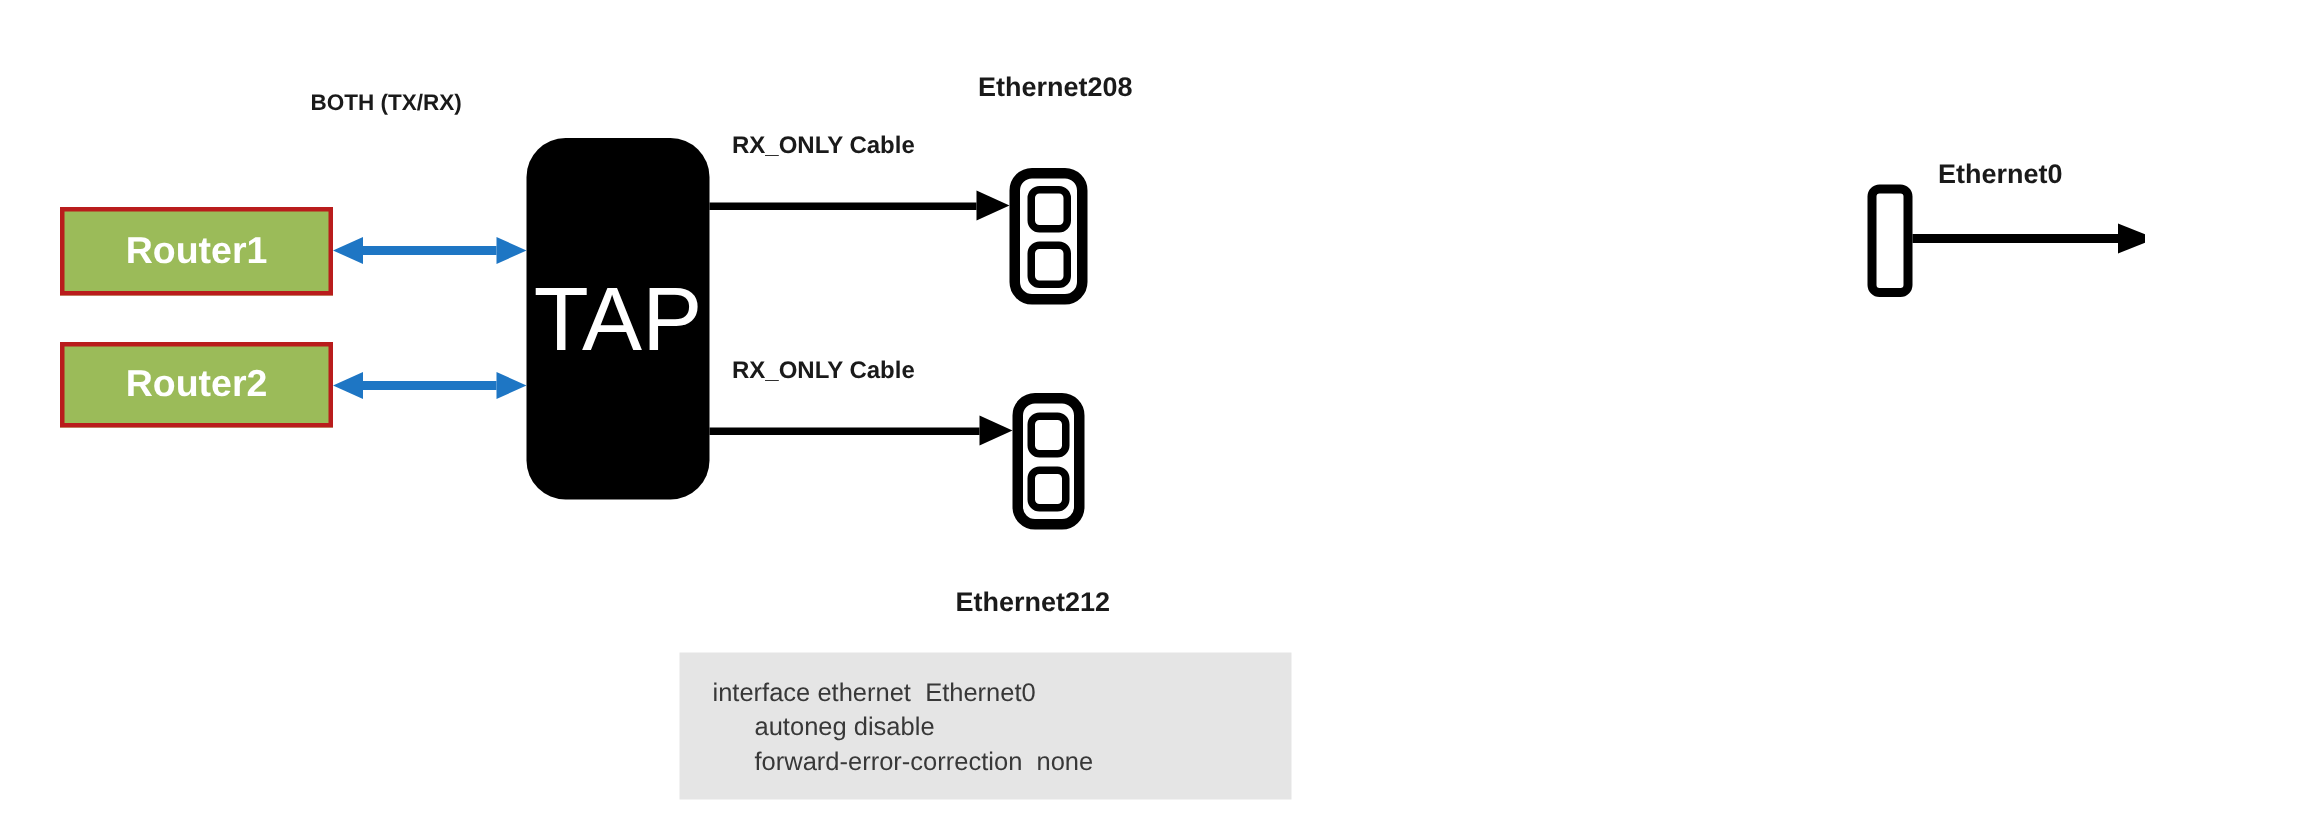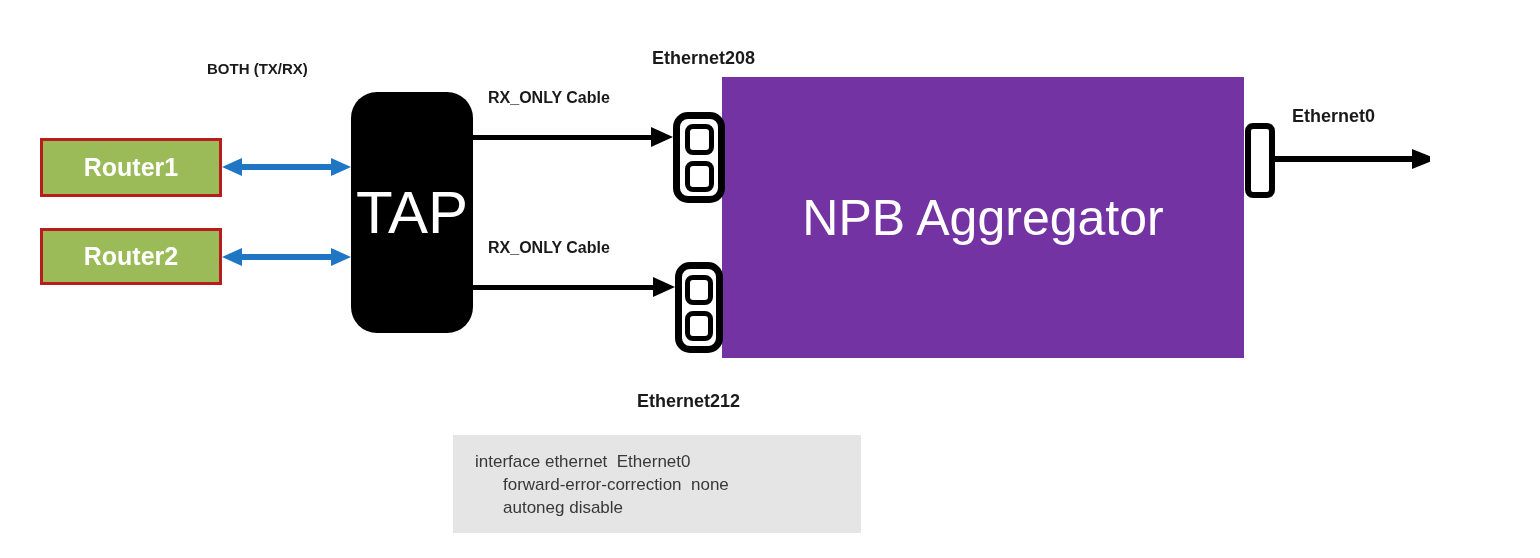--- a/index.html
+++ b/index.html
@@ -109,23 +109,20 @@
 
   <div class="abs arrow" style="left:473px; top:127px; width:200px; height:20px;">
     <div class="shaft shaft-black5"></div>
     <div class="head head-right-black"></div>
   </div>
   <div class="abs arrow" style="left:473px; top:277px; width:202px; height:20px;">
     <div class="shaft shaft-black5"></div>
     <div class="head head-right-black"></div>
   </div>
 
-  <div class="abs npb">
-    <span>NPB Aggregator</span>
-  </div>
 
   <div class="abs port" style="left:673px; top:112px; width:52px; height:91px;">
     <div class="port-cell"></div>
     <div class="port-cell"></div>
   </div>
   <div class="abs port" style="left:675px; top:262px; width:48px; height:91px;">
     <div class="port-cell" style="width:28px; height:30px;"></div>
     <div class="port-cell" style="width:28px; height:30px;"></div>
   </div>
 
@@ -135,17 +132,17 @@
   <div class="abs arrow" style="left:1275px; top:149px; width:162px; height:20px;">
     <div class="shaft shaft-black6"></div>
     <div class="head head-right-black-lg"></div>
   </div>
   <div class="abs lbl lbl-lg" style="left:1467px; top:148px;">Tool</div>
 
   <div class="abs lbl lbl-lg" style="left:637px; top:391px;">Ethernet212</div>
 
   <div class="abs config">
     <div class="config-line">interface ethernet  Ethernet0</div>
+    <div class="config-line config-indent">autoneg disable</div>
     <div class="config-line config-indent">forward-error-correction  none</div>
-    <div class="config-line config-indent">autoneg disable</div>
   </div>
 
 </div>
 
 </body></html>

